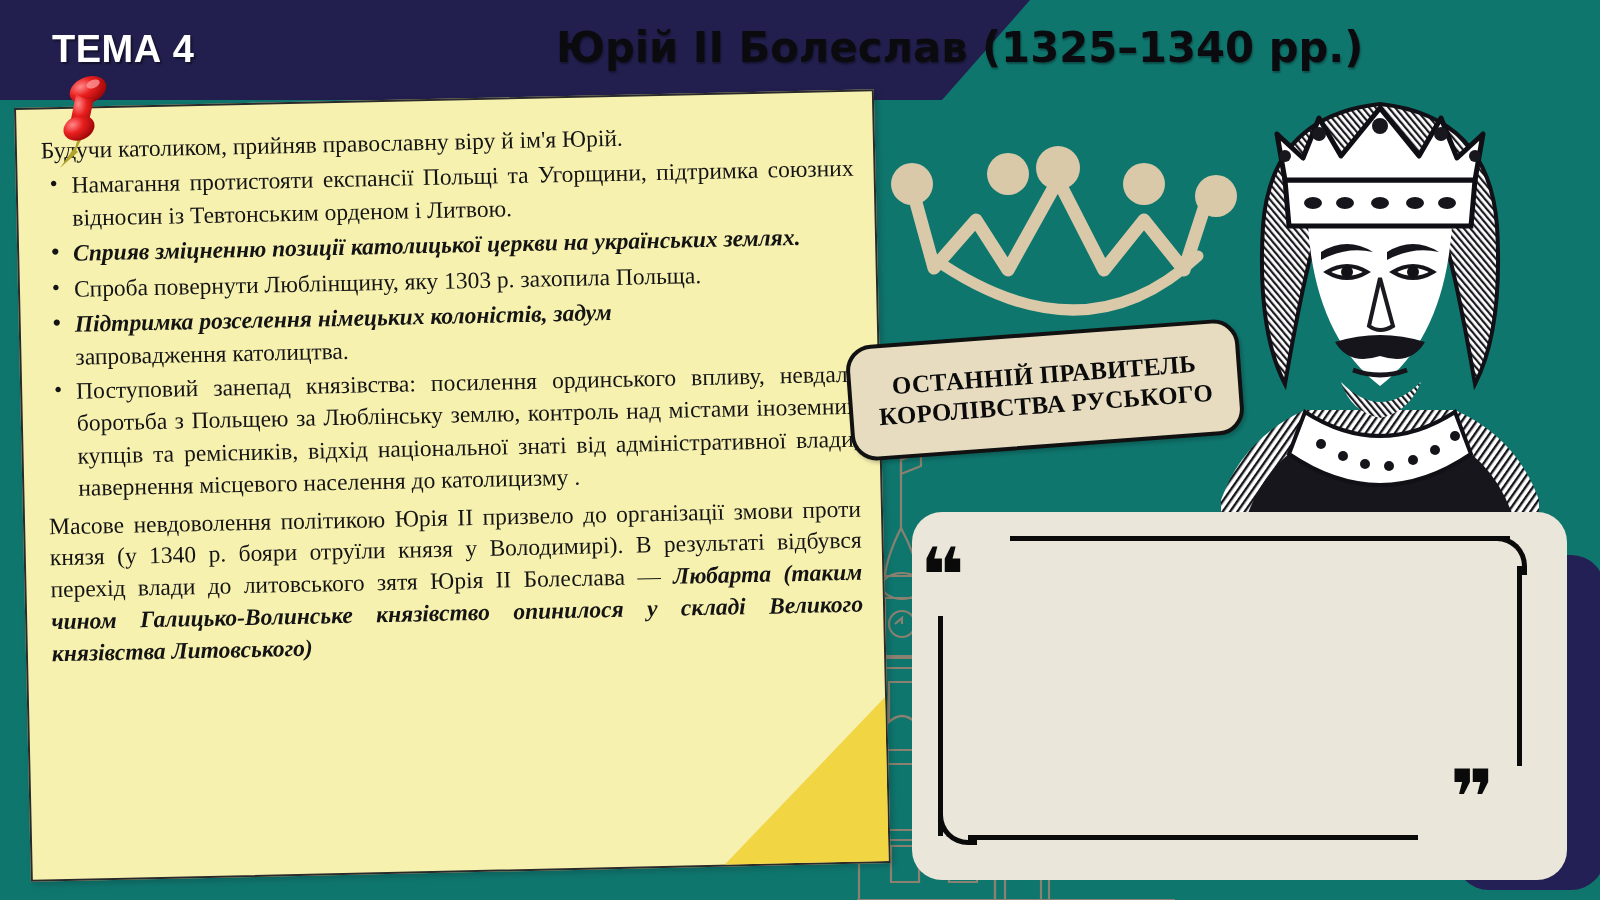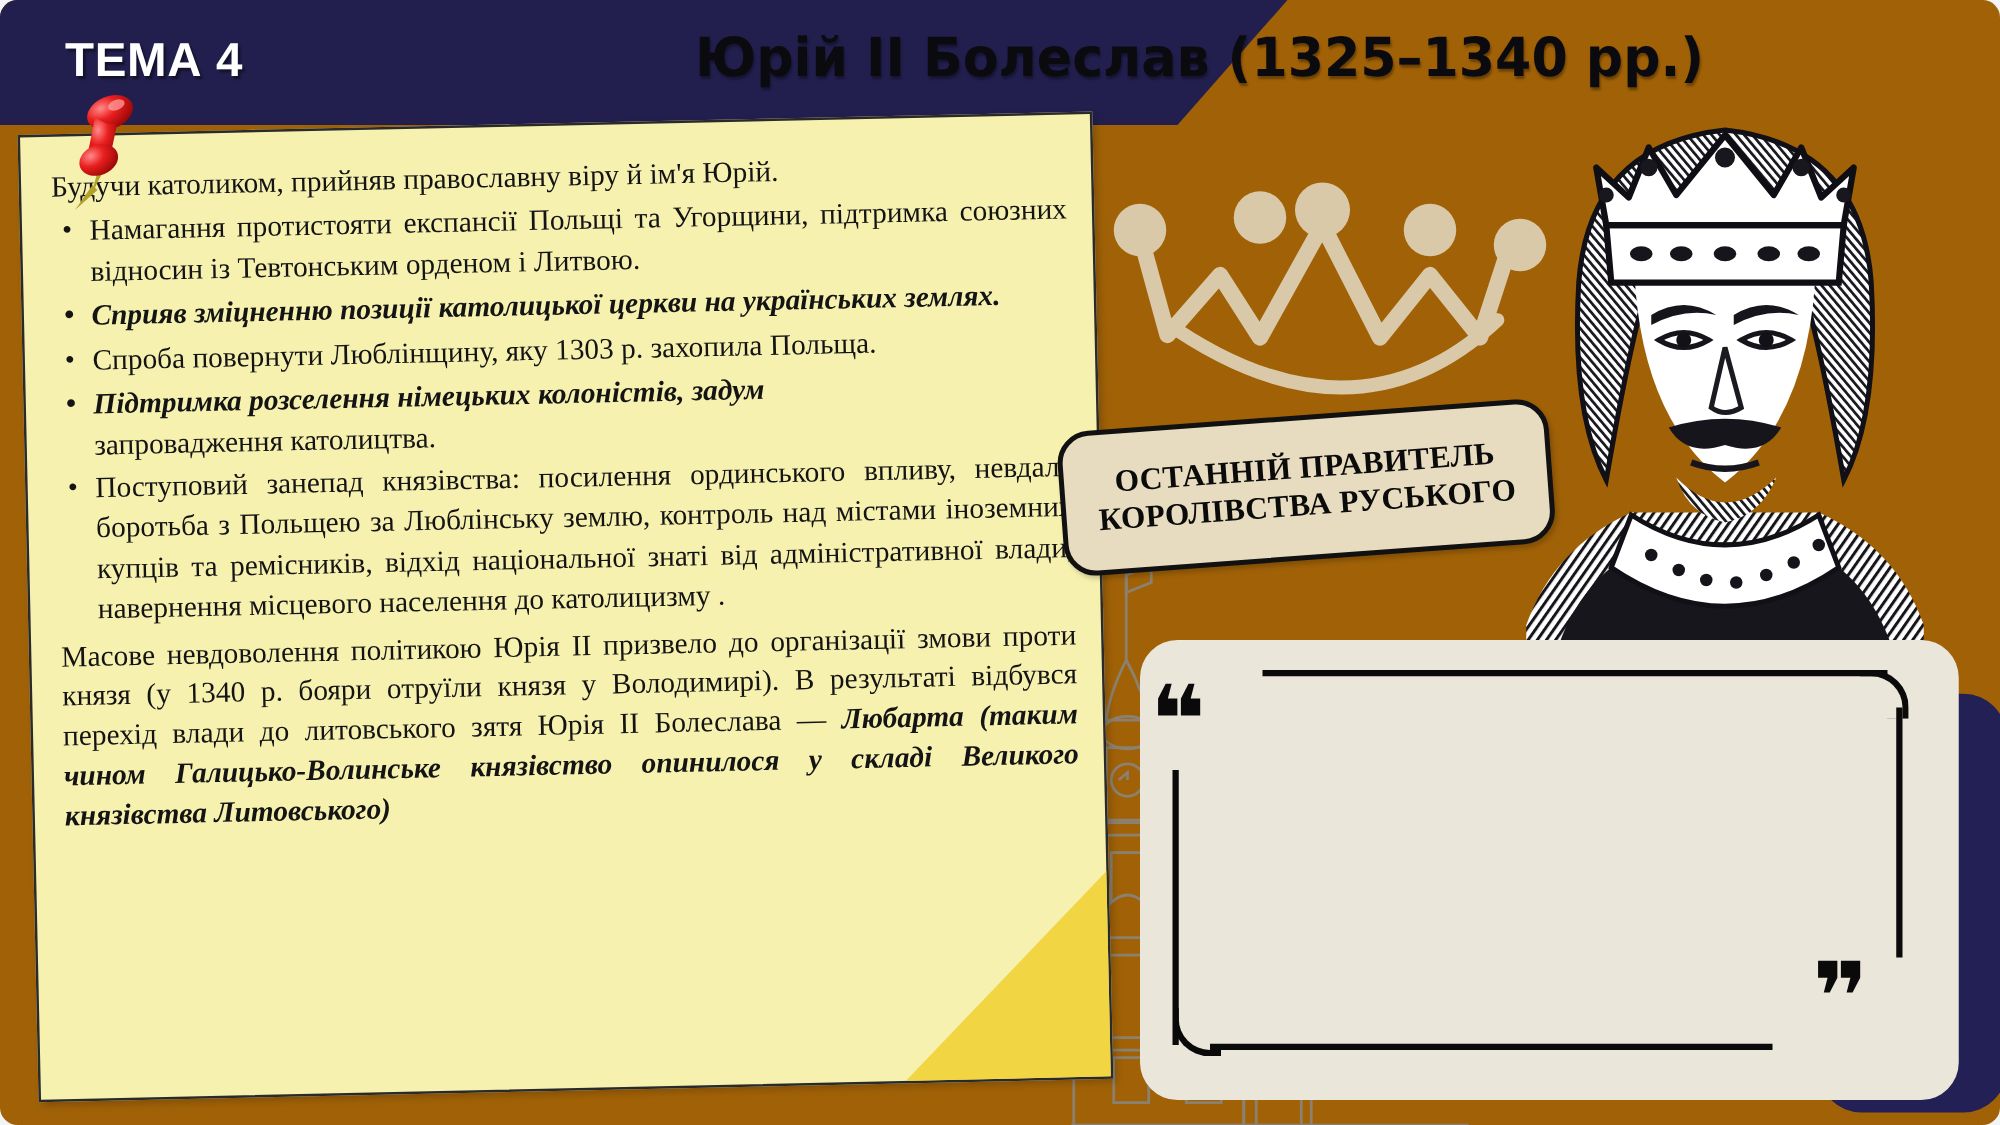--- a/index.html
+++ b/index.html
@@ -2,21 +2,21 @@
 <html lang="uk"><head>
 <meta charset="utf-8">
 <style>
   html,body{margin:0;padding:0;}
   body{
     width:1600px;height:900px;overflow:hidden;
     background:#f2f4f8;
     font-family:"Liberation Serif","DejaVu Serif",serif;
     position:relative;
   }
-  .stage{position:absolute;inset:0;overflow:hidden;background:#a16207;border-radius:14px;}
+  .stage{position:absolute;inset:0;overflow:hidden;background:#0f766e;}
 
   
   .header-bar{
     position:absolute;left:0;top:0;width:1030px;height:100px;
     background:#221f4e;
     clip-path:polygon(0 0, 1030px 0, 942px 100px, 0 100px);
     z-index:5;
   }
   .topic-label{
     position:absolute;left:52px;top:28px;z-index:7;

